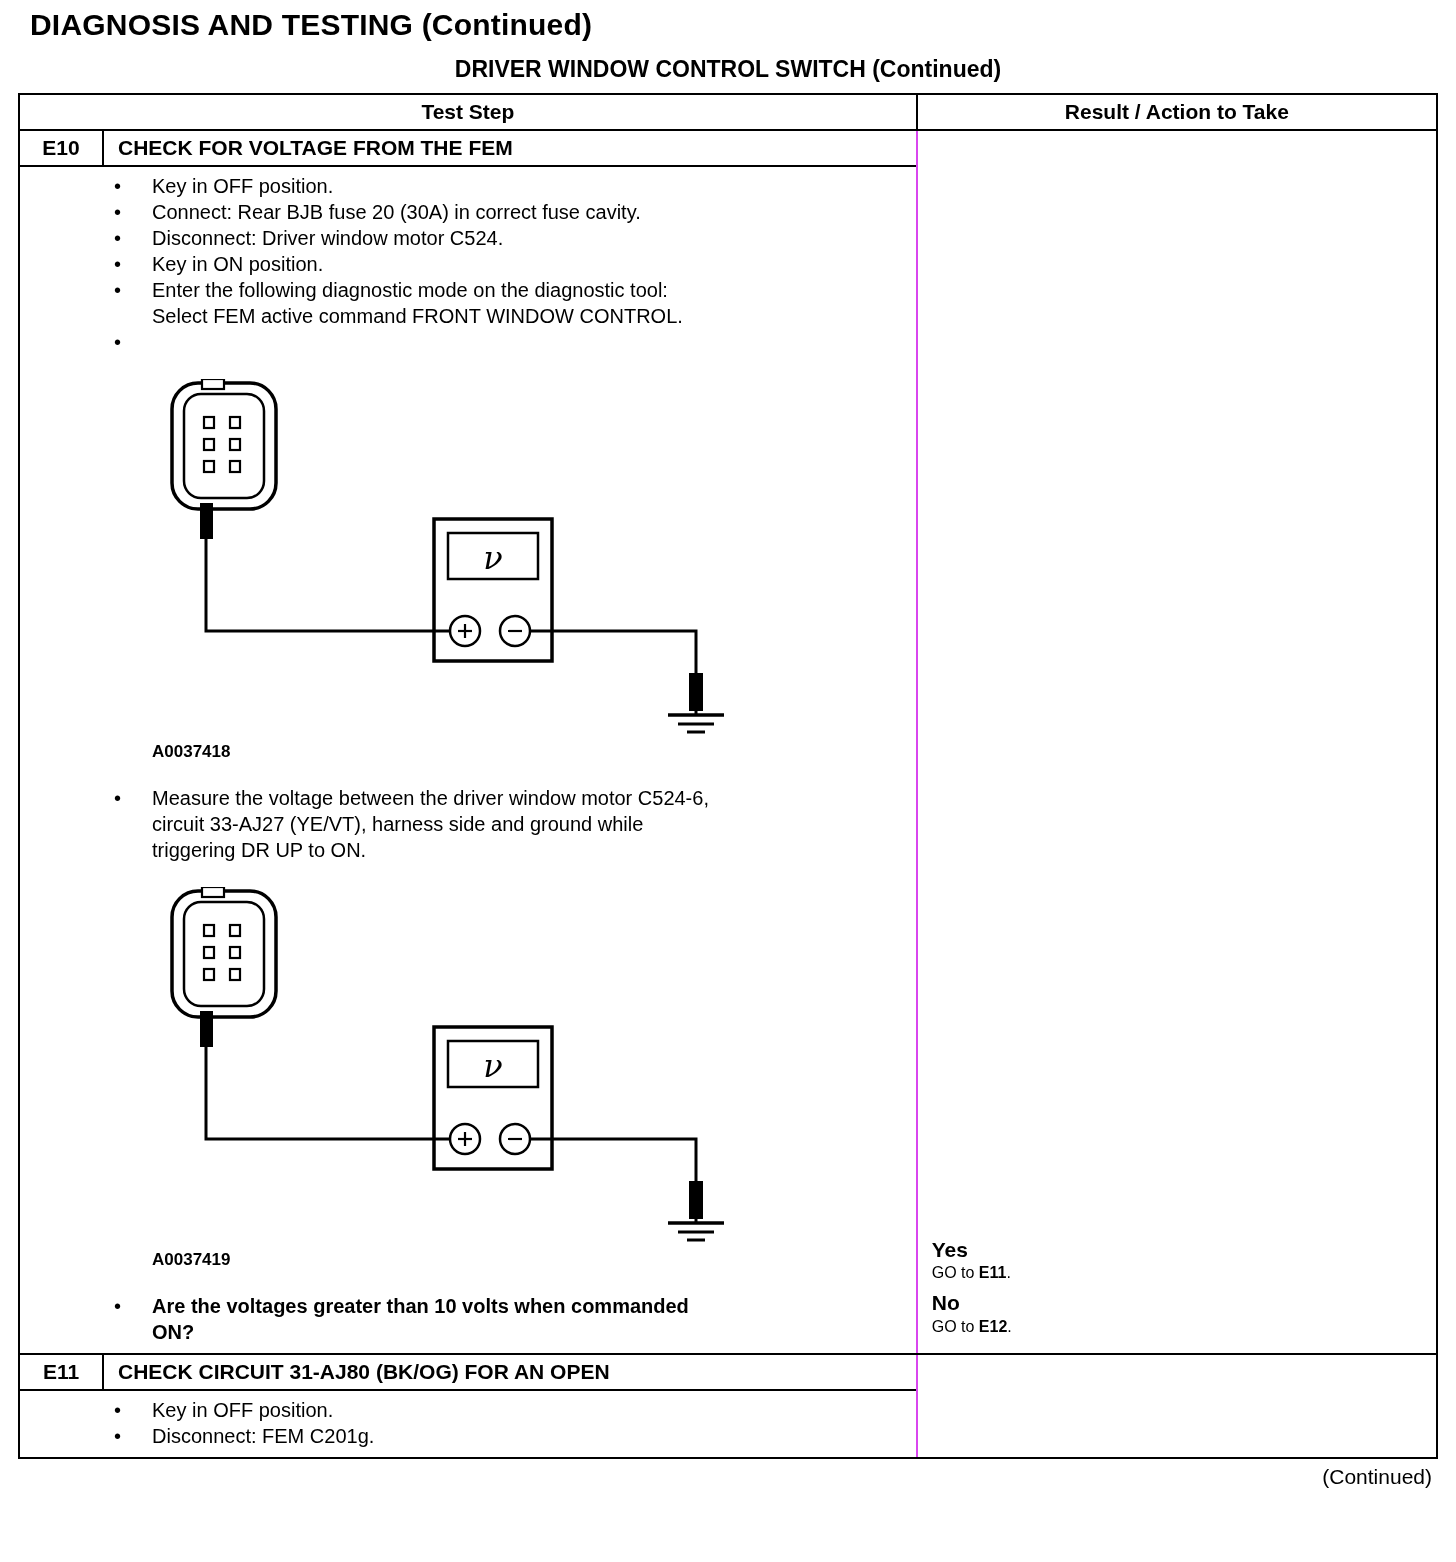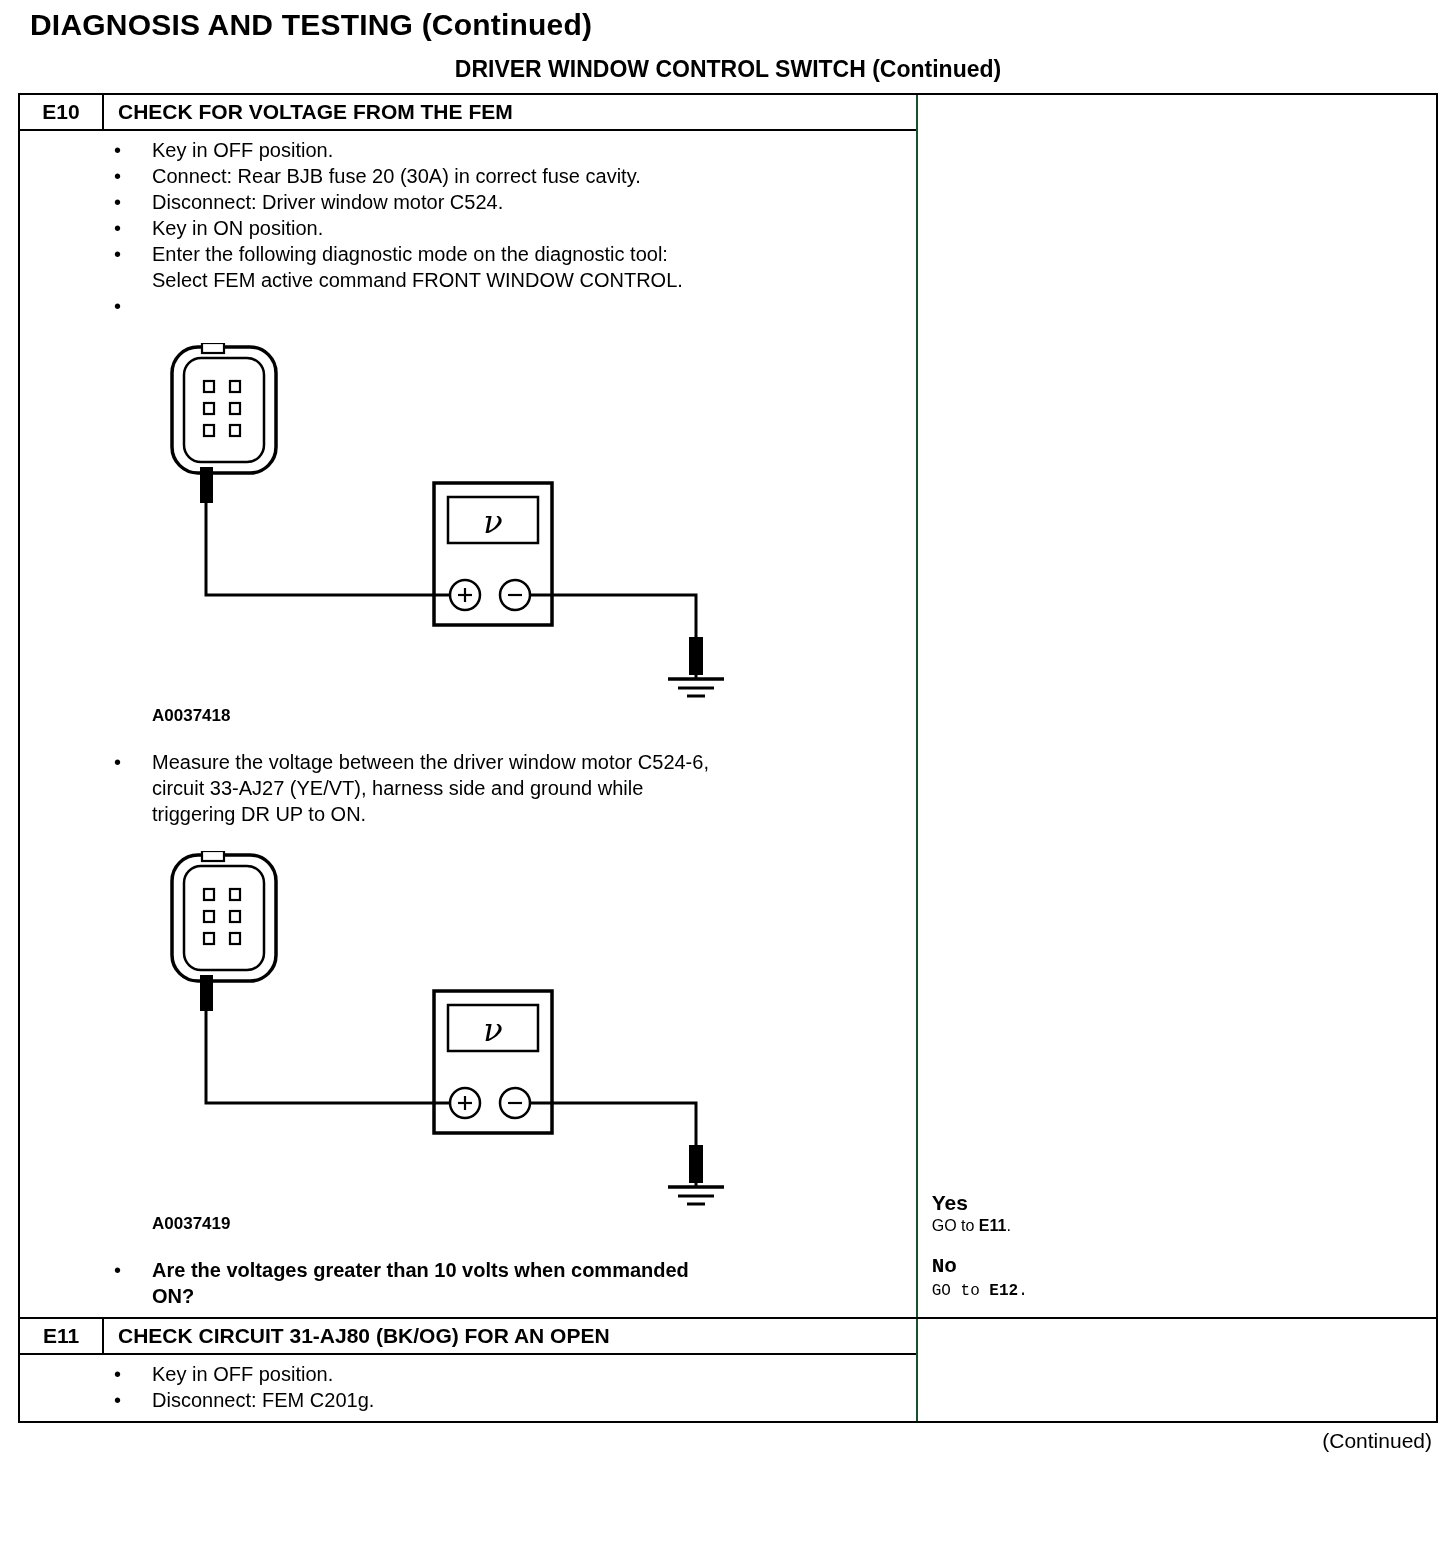--- a/index.html
+++ b/index.html
@@ -10,52 +10,56 @@
   .page{padding:8px 18px 0 18px;}
   .doc-title{font-size:30px;font-weight:700;line-height:1.15;padding-left:12px;letter-spacing:.2px;}
   .subtitle{margin-top:12px;text-align:center;font-weight:700;font-size:23px;line-height:1.22;}
   .pptable{margin-top:10px;border:2px solid #000;}
   .thead{display:flex;border-bottom:2px solid #000;}
   .th{font-weight:700;font-size:21px;text-align:center;padding:5px 4px;}
   .th-left{width:63.4%;border-right:2px solid #000;box-sizing:border-box;}
   .th-right{flex:1;}
   .trow{display:flex;}
   .row-e11{border-top:2px solid #000;}
-  .cell-left{width:63.4%;border-right:2px solid #14532d;box-sizing:border-box;display:flex;flex-direction:column;}
+  .cell-left{width:63.4%;border-right:2px solid #d946ef;box-sizing:border-box;display:flex;flex-direction:column;}
   .cell-right{flex:1;display:flex;flex-direction:column;justify-content:flex-end;padding:0 8px 16px 14px;border-radius:26px;}
   .stepband{display:flex;border-bottom:2px solid #000;}
   .step-id{flex:0 0 82px;border-right:2px solid #000;font-weight:700;font-size:21px;text-align:center;padding:5px 0;}
   .step-title{font-weight:700;font-size:21px;padding:5px 0 5px 14px;}
   .step-body{padding:6px 10px 8px 0;font-size:20px;line-height:1.3;}
   .bullet{display:flex;}
   .bullet .dot{flex:0 0 38px;margin-left:94px;}
   .bullet .txt{flex:1;white-space:pre-line;}
   .bullet .txt.bold{font-weight:700;}
   .figure{margin:24px 0 0 124px;}
   .fig-label{margin:0 0 22px 132px;font-weight:700;font-size:17px;}
   .result-label{font-weight:700;font-size:21px;line-height:1.25;}
   .result-action{font-size:16px;line-height:1.25;}
   .result-action b{font-weight:700;}
-  .result-block + .result-block{margin-top:18px;font-family:Liberation Mono, monospace;}
+  .result-block + .result-block{margin-top:7px;}
   .continued{text-align:right;font-size:21px;margin-top:6px;padding-right:6px;}
   svg .meter-symbol{font-family:"DejaVu Serif",serif;font-style:italic;font-size:32px;}
 </style>
 </head>
 <body>
 
 <div class="page">
 
   <div class="doc-title">DIAGNOSIS AND TESTING (Continued)</div>
 
   <div class="subtitle">
     <div>DRIVER WINDOW CONTROL SWITCH (Continued)</div>
   </div>
 
   <div class="pptable">
 
+    <div class="thead">
+      <div class="th th-left">Test Step</div>
+      <div class="th th-right">Result / Action to Take</div>
+    </div>
 
     <div class="trow">
       <div class="cell-left">
         <div class="stepband">
           <div class="step-id">E10</div>
           <div class="step-title">CHECK FOR VOLTAGE FROM THE FEM</div>
         </div>
         <div class="step-body">
 
           <div class="bullet">

